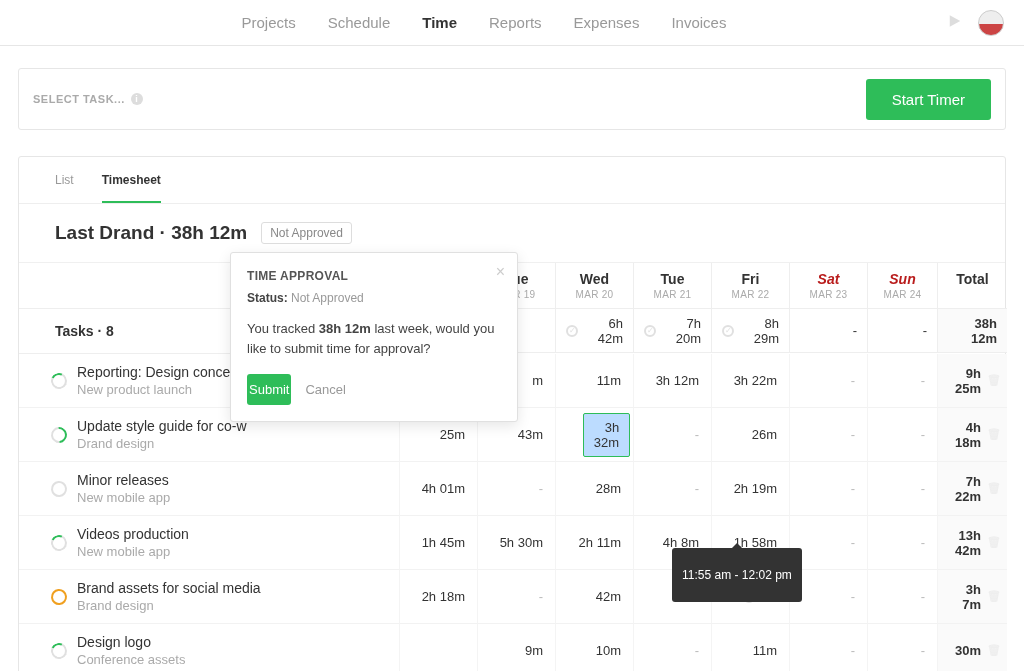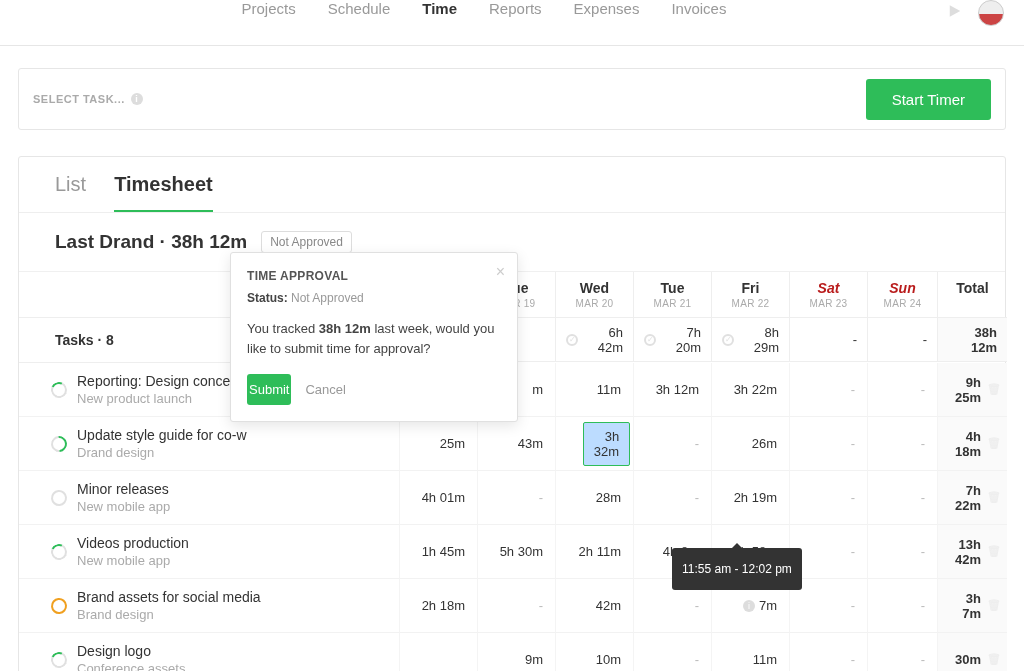--- a/index.html
+++ b/index.html
@@ -10,21 +10,21 @@
     width: 1024px;
     height: 671px;
     overflow: hidden;
     position: relative;
   }
   
   .topnav {
     height: 46px;
     border-bottom: 1px solid #e6e6e6;
     display: flex;
-    align-items: flex-start;
+    align-items: center;
     padding: 0 20px;
   }
   .nav-items {
     display: flex;
     gap: 32px;
     margin: 0 auto;
   }
   .nav-item {
     font-size: 15px;
     color: #999;
@@ -93,21 +93,21 @@
     border: 1px solid #e6e6e6;
     border-radius: 3px;
   }
   .tabs {
     display: flex;
     gap: 28px;
     padding: 16px 36px 0 36px;
     border-bottom: 1px solid #eee;
   }
   .tab {
-    font-size: 20px;
+    font-size: 12px;
     color: #999;
     padding-bottom: 14px;
     cursor: pointer;
     border-bottom: 2px solid transparent;
   }
   .tab.active {
     color: #333;
     font-weight: 600;
     border-bottom-color: #2ebd59;
   }
@@ -236,21 +236,21 @@
     display: inline-flex; align-items: center; justify-content: center;
   }
   
   .tooltip {
     position: absolute;
     left: 672px;
     top: 548px;
     background: #333;
     color: #fff;
     font-size: 12px;
-    padding: 14px 10px;
+    padding: 20px 10px;
     border-radius: 3px;
     white-space: nowrap;
     z-index: 60;
   }
   .tooltip::before {
     content: "";
     position: absolute;
     left: 50%; top: -5px;
     margin-left: -5px;
     border: 5px solid transparent;

